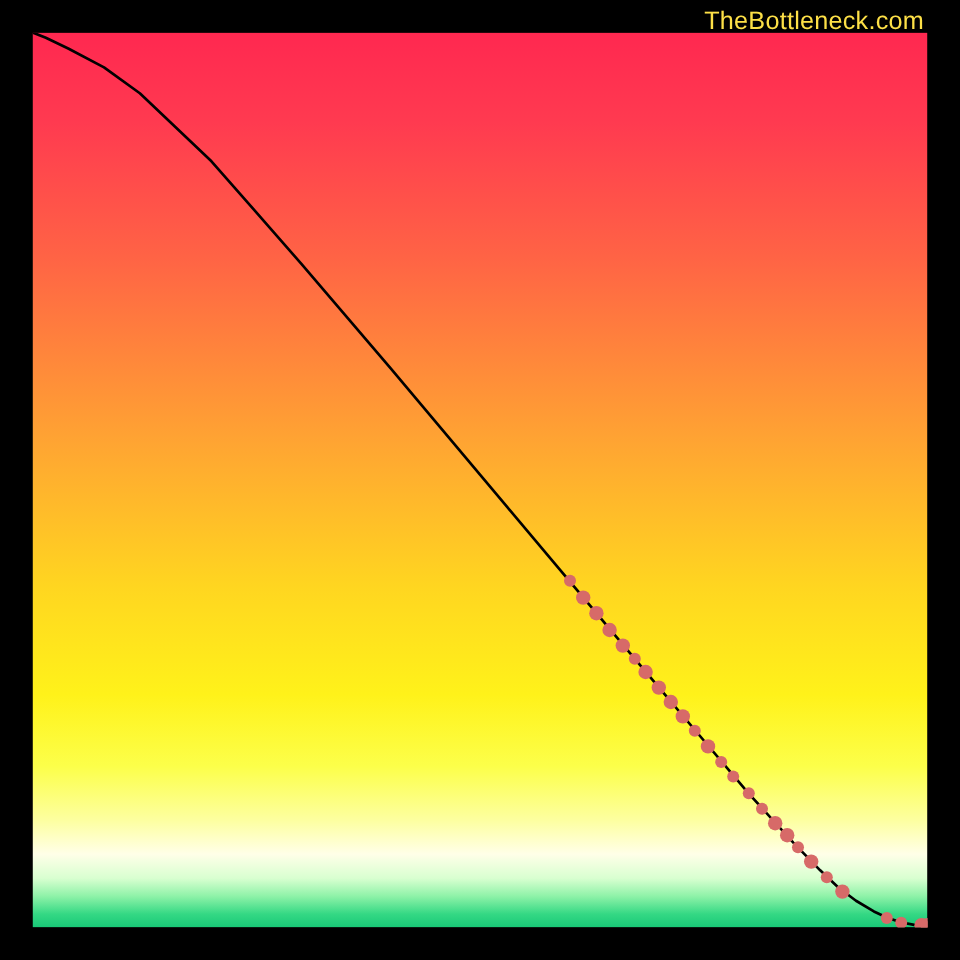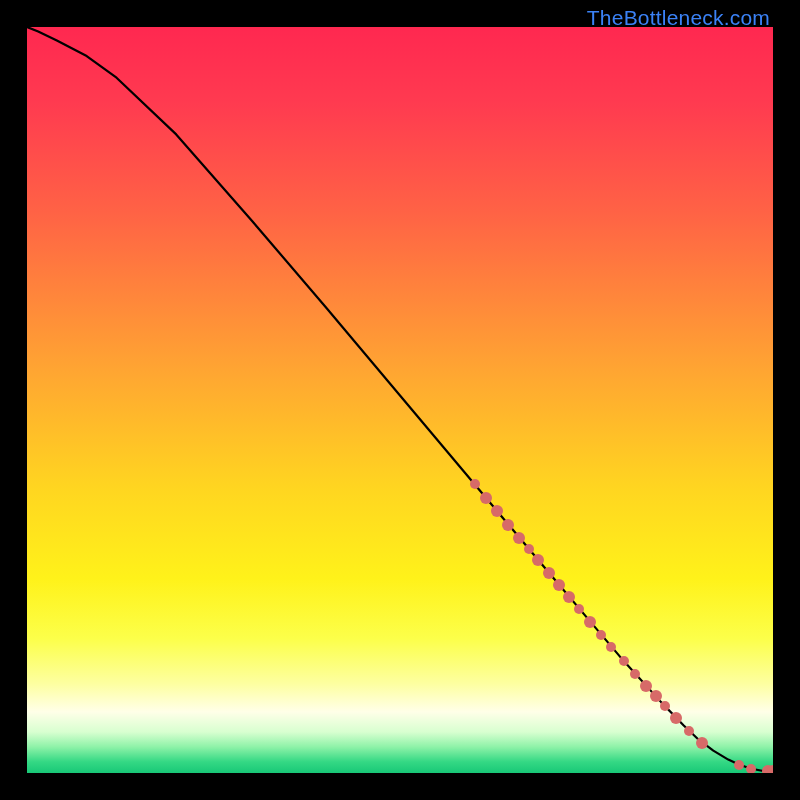--- a/index.html
+++ b/index.html
@@ -34,21 +34,21 @@
   }
   .curve {
     position: absolute;
     inset: 0;
     pointer-events: none;
   }
   .watermark {
     position: absolute;
     top: 6px;
     right: 30px;
-    color: #3b82f6;
+    color: #fde047;
     font-size: 21px;
     font-weight: 500;
     letter-spacing: 0.2px;
     user-select: none;
   }
   .point {
     position: absolute;
     background: #d76a68;
     border-radius: 50%;
     transform: translate(-50%, -50%);

